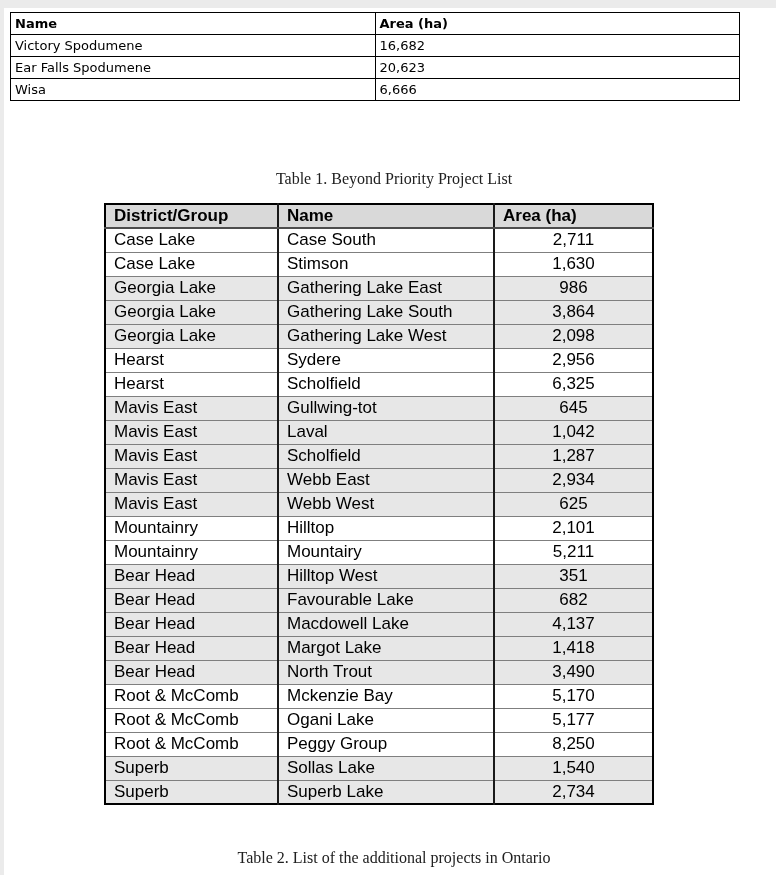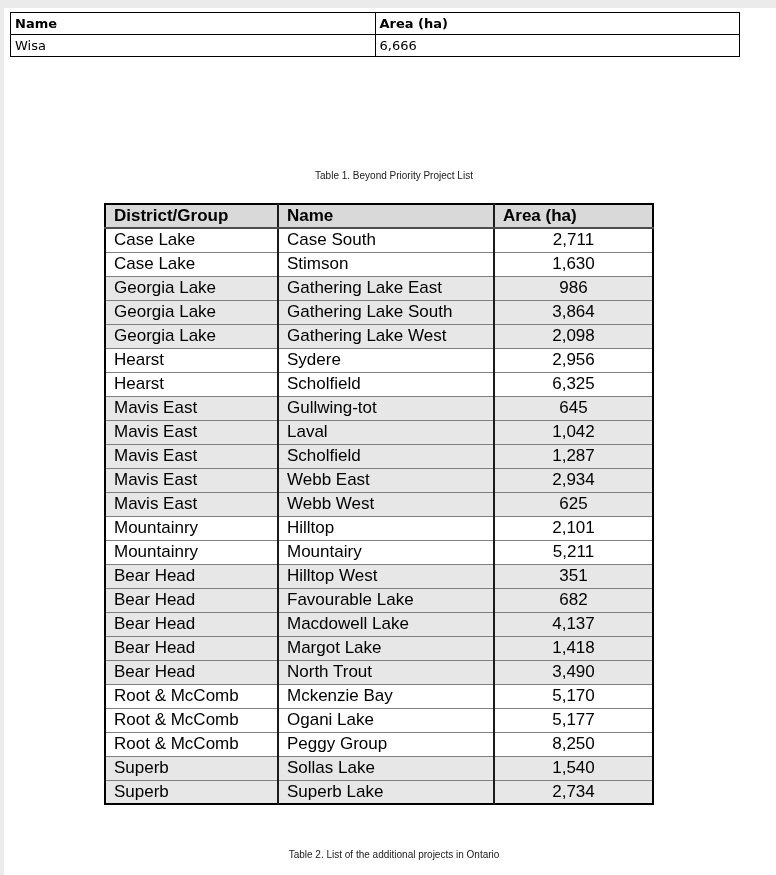--- a/index.html
+++ b/index.html
@@ -44,21 +44,21 @@
     vertical-align: middle;
     background: #fff;
     white-space: nowrap; overflow: hidden;
   }
   #table1 th { font-weight: bold; }
 
   
   .caption {
     position: absolute; left: 0; width: 756px;
     text-align: center;
-    font-family: Liberation Sans, sans-serif; font-size: 10px;
+    font-family: Liberation Serif, serif; font-size: 16px;
     color: var(--caption-text);
     padding-left: 32px;
   }
   #caption1 { top: 170px; }
   #caption2 { top: 849px; }
 
   
   #table2 {
     position: absolute; left: 104px; top: 203px; width: 548px;
     border-collapse: collapse; table-layout: fixed;
@@ -97,20 +97,28 @@
       <col style="width:50%">
     </colgroup>
   <thead>
       <tr>
         <th class="c0">Name</th>
         <th class="c1">Area (ha)</th>
       </tr>
     </thead>
   <tbody>
       <tr>
+        <td class="c0">Victory Spodumene</td>
+        <td class="c1">16,682</td>
+      </tr>
+      <tr>
+        <td class="c0">Ear Falls Spodumene</td>
+        <td class="c1">20,623</td>
+      </tr>
+      <tr>
         <td class="c0">Wisa</td>
         <td class="c1">6,666</td>
       </tr>
     </tbody>
 </table>
 
 <div class="caption" id="caption1">Table 1. Beyond Priority Project List</div>
 
 <table id="table2">
   <colgroup>

